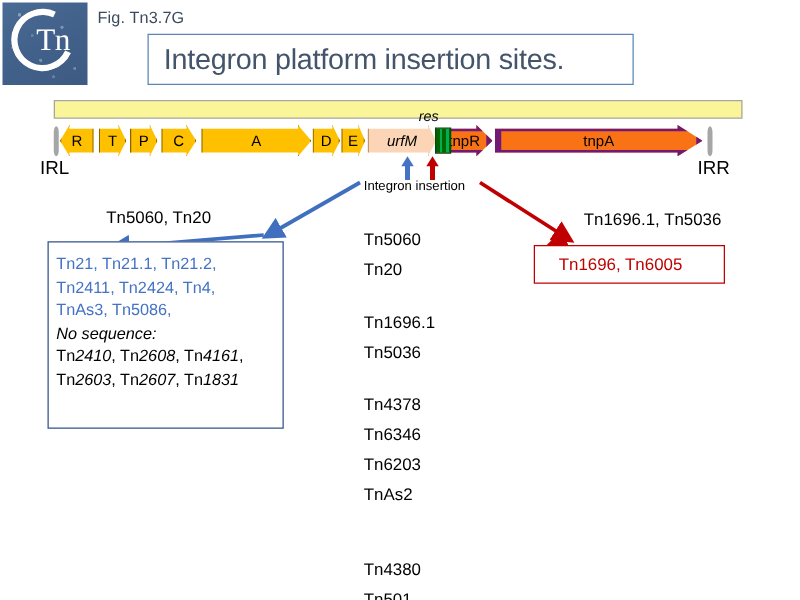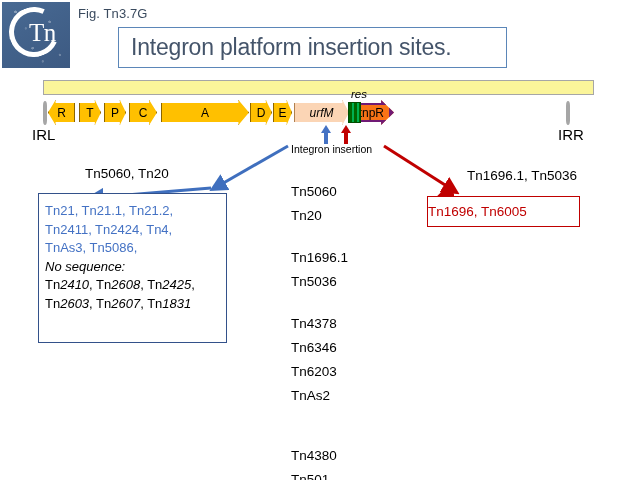--- a/index.html
+++ b/index.html
@@ -234,21 +234,21 @@
     position: absolute;
     left: 427px;
     top: 196px;
     width: 153px;
     height: 31px;
     border: 1.5px solid #c00000;
     background: #ffffff;
     box-sizing: border-box;
     display: flex;
     align-items: center;
-    padding-left: 0;
+    padding-left: 19px;
   }
   #red-box .line {
     font-size: 13.5px;
     color: #c00000;
     white-space: nowrap;
   }
 
   
   #center-list {
     position: absolute;
@@ -308,23 +308,26 @@
     </div>
   <div class="gene g-yellow arrow-r" style="left:273px; width:19px;">
     <span class="lbl">E</span>
     </div>
   <div class="gene g-peach arrow-r-wide" style="left:294px; width:55px;">
     <span class="lbl">urfM</span>
     </div>
   <div class="gene g-purple arrow-r" style="left:348px; width:46px; justify-content:flex-end; padding-right:5px;">
     <span class="lbl">tnpR</span>
     </div>
+  <div class="gene g-purple arrow-r-wide" style="left:396px; width:166px;">
+    <span class="lbl">tnpA</span>
+    </div>
 
   <div id="res-site" style="left:348px;"></div>
-  <div id="res-label" style="left:351px;">res</div>
+  <div id="res-label" style="left:335px;">res</div>
 
   <div class="ins-shaft" style="left:324px; top:32px; background:#4472c4;"></div>
   <div class="ins-head" style="left:320.5px; top:25px; border-bottom:8px solid #4472c4;"></div>
   <div class="ins-shaft" style="left:344px; top:32px; background:#c00000;"></div>
   <div class="ins-head" style="left:340.5px; top:25px; border-bottom:8px solid #c00000;"></div>
 </div>
 
 <div id="ins-label">Integron insertion</div>
 
 <svg id="connectors" viewBox="0 0 640 480">
@@ -343,21 +346,21 @@
 </svg>
 
 <div class="col-head" id="head-left">Tn5060, Tn20</div>
 <div class="col-head" id="head-right">Tn1696.1, Tn5036</div>
 
 <div id="blue-box">
   <div class="line"><span class="c-blue">Tn21, Tn21.1, Tn21.2,</span></div>
   <div class="line"><span class="c-blue">Tn2411, Tn2424, Tn4,</span></div>
   <div class="line"><span class="c-blue">TnAs3, Tn5086,</span></div>
   <div class="line"><span class="c-black ital"> No sequence:</span></div>
-  <div class="line"><span class="c-black">Tn</span><span class="c-black ital">2410</span><span class="c-black">, Tn</span><span class="c-black ital">2608</span><span class="c-black">, Tn</span><span class="c-black ital">2425</span><span class="c-black">,</span></div>
+  <div class="line"><span class="c-black">Tn</span><span class="c-black ital">2410</span><span class="c-black">, Tn</span><span class="c-black ital">2608</span><span class="c-black">, Tn</span><span class="c-black ital">4161</span><span class="c-black">,</span></div>
   <div class="line"><span class="c-black">Tn</span><span class="c-black ital">2603</span><span class="c-black">, Tn</span><span class="c-black ital">2607</span><span class="c-black">, Tn</span><span class="c-black ital">1831</span></div>
 </div>
 
 <div id="red-box">
   <div class="line">Tn1696, Tn6005</div>
 </div>
 
 <div id="center-list">
   <div class="item">Tn5060</div>
   <div class="item">Tn20</div>

